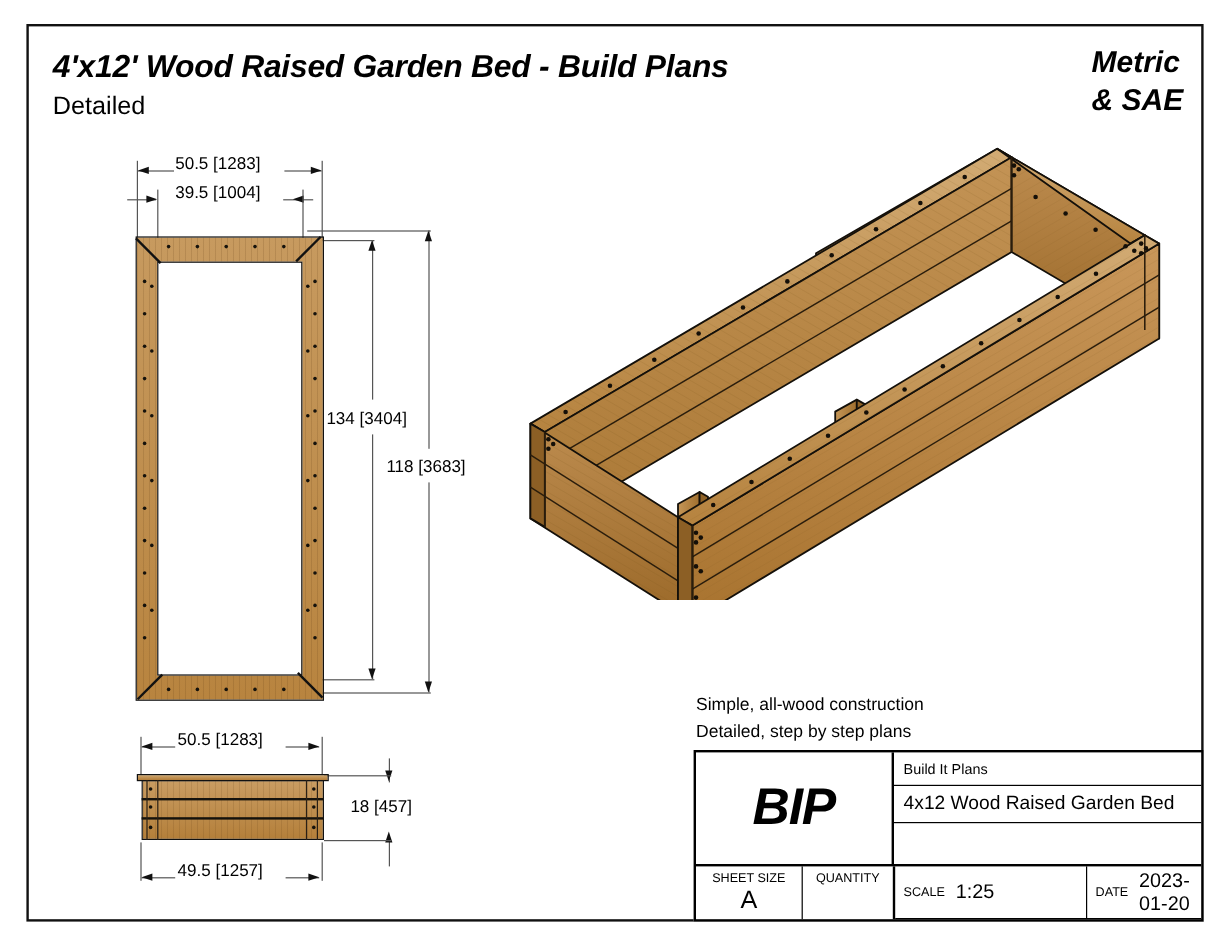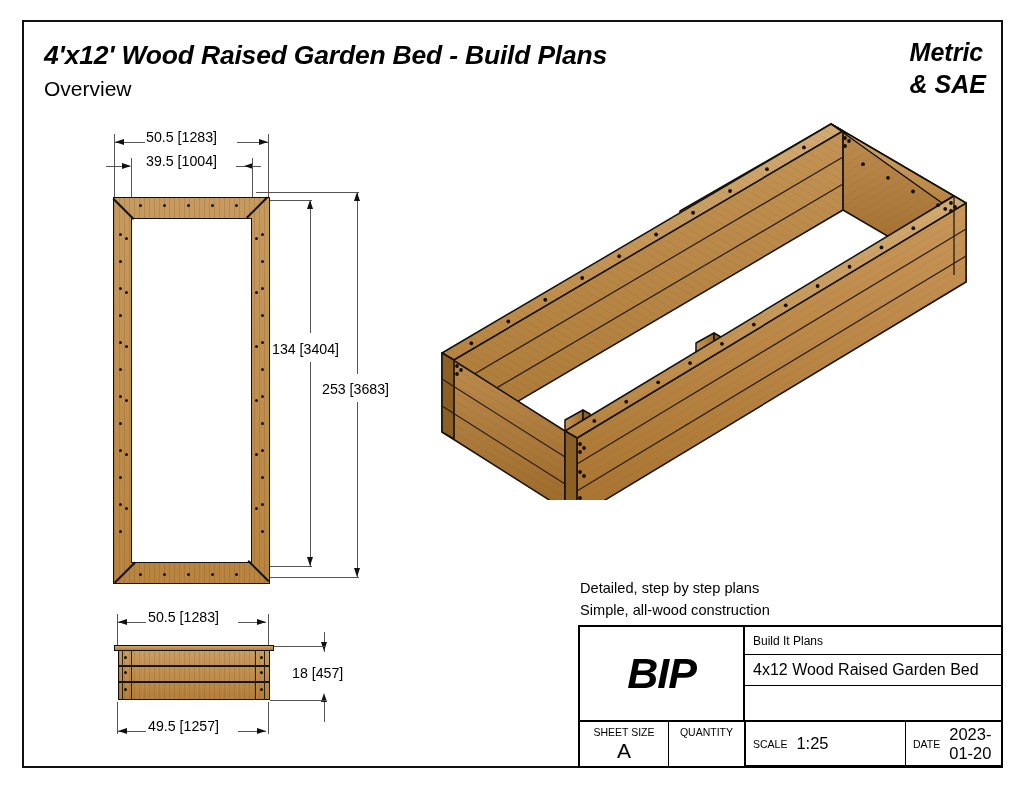--- a/index.html
+++ b/index.html
@@ -108,21 +108,21 @@
   #isoview svg{display:block;}
 </style>
 </head>
 <body>
 
 <div id="sheet">
 
   <div class="border-frame"></div>
 
   <div class="title-main">4'x12' Wood Raised Garden Bed - Build Plans</div>
-  <div class="title-sub">Overview</div>
+  <div class="title-sub">Detailed</div>
   <div class="units-badge">
     <div>Metric</div>
     <div>&amp; SAE</div>
   </div>
 
   <div class="dim" style="left:146px;top:129px;">50.5 [1283]</div>
   <div class="ln lnh" style="left:115px;top:142px;width:30px;"></div>
   <div class="ln lnh" style="left:237px;top:142px;width:31px;"></div>
   <div class="arw arw-l" style="left:115px;top:138.5px;"></div>
   <div class="arw arw-r" style="left:259px;top:138.5px;"></div>
@@ -138,21 +138,21 @@
   <div class="ln lnv" style="left:252px;top:158px;height:42px;"></div>
 
   <div class="dim" style="left:272px;top:341px;">134 [3404]</div>
   <div class="ln lnv" style="left:310px;top:200px;height:133px;"></div>
   <div class="ln lnv" style="left:310px;top:362px;height:204px;"></div>
   <div class="arw arw-u" style="left:306.6px;top:200px;"></div>
   <div class="arw arw-d" style="left:306.6px;top:557px;"></div>
   <div class="ln lnh" style="left:256px;top:200px;width:56px;"></div>
   <div class="ln lnh" style="left:250px;top:566px;width:62px;"></div>
 
-  <div class="dim" style="left:322px;top:381px;">253 [3683]</div>
+  <div class="dim" style="left:322px;top:381px;">118 [3683]</div>
   <div class="ln lnv" style="left:357px;top:192px;height:182px;"></div>
   <div class="ln lnv" style="left:357px;top:402px;height:175px;"></div>
   <div class="arw arw-u" style="left:353.6px;top:192px;"></div>
   <div class="arw arw-d" style="left:353.6px;top:568px;"></div>
   <div class="ln lnh" style="left:256px;top:192px;width:103px;"></div>
   <div class="ln lnh" style="left:250px;top:577px;width:109px;"></div>
 
   <div id="planview">
     <div class="plan-outer"></div>
     <div class="plan-inner"></div>
@@ -382,22 +382,22 @@
           <circle cx="160" cy="340" r="1.9"></circle>
           <circle cx="156" cy="364" r="1.9"></circle>
           <circle cx="160" cy="368" r="1.9"></circle>
           <circle cx="156" cy="390" r="1.9"></circle>
           <circle cx="160" cy="394" r="1.9"></circle>
         </g>
     </svg>
   </div>
 
   <div class="blurb">
+    <div>Simple, all-wood construction</div>
     <div>Detailed, step by step plans</div>
-    <div>Simple, all-wood construction</div>
   </div>
 
   <div class="tblock">
     <div class="tb-top">
       <div class="tb-logo">
         <span>BIP</span>
       </div>
       <div class="tb-right">
         <div class="tb-company">Build It Plans</div>
         <div class="tb-product">4x12 Wood Raised Garden Bed</div>

